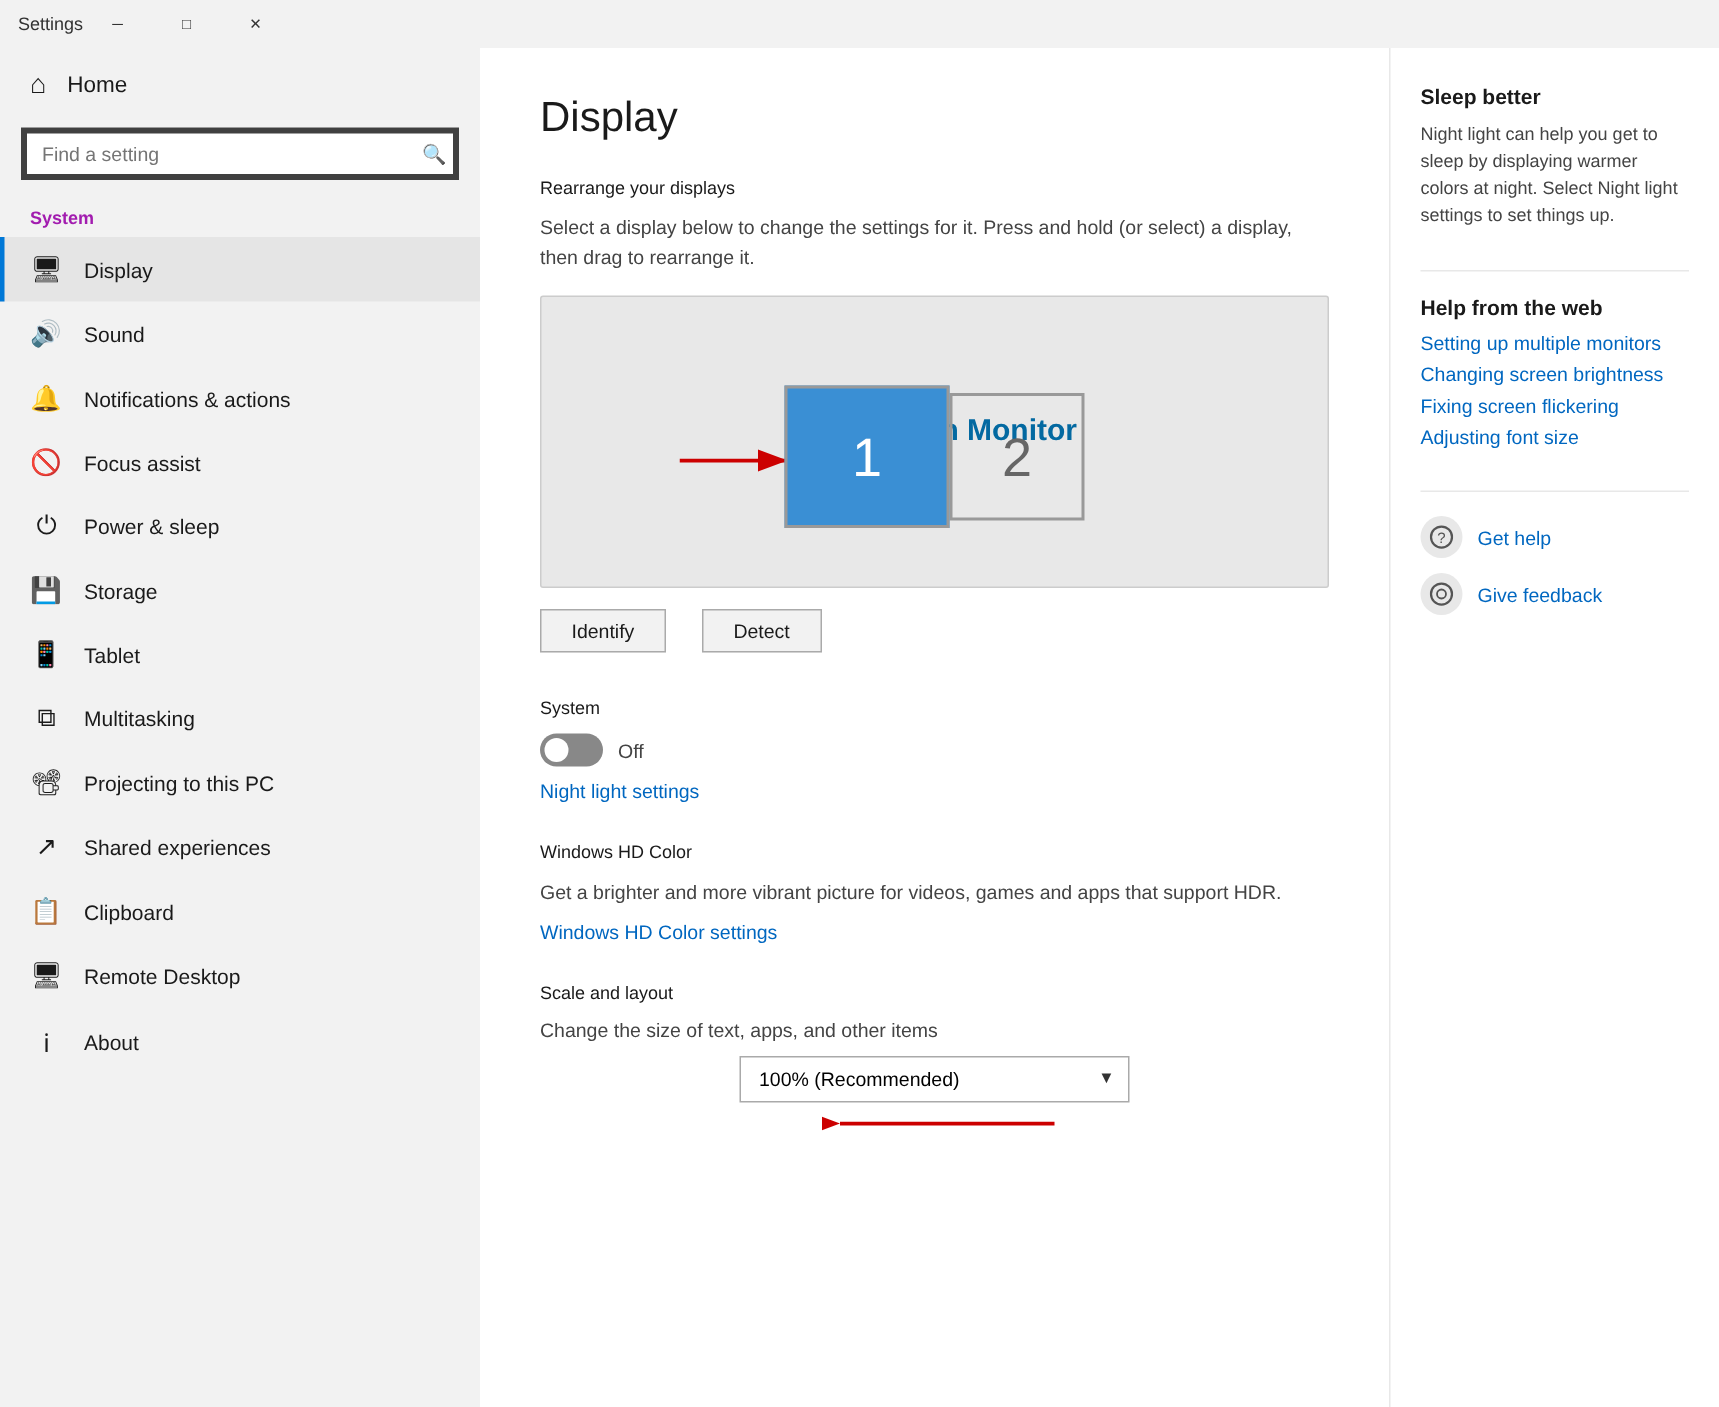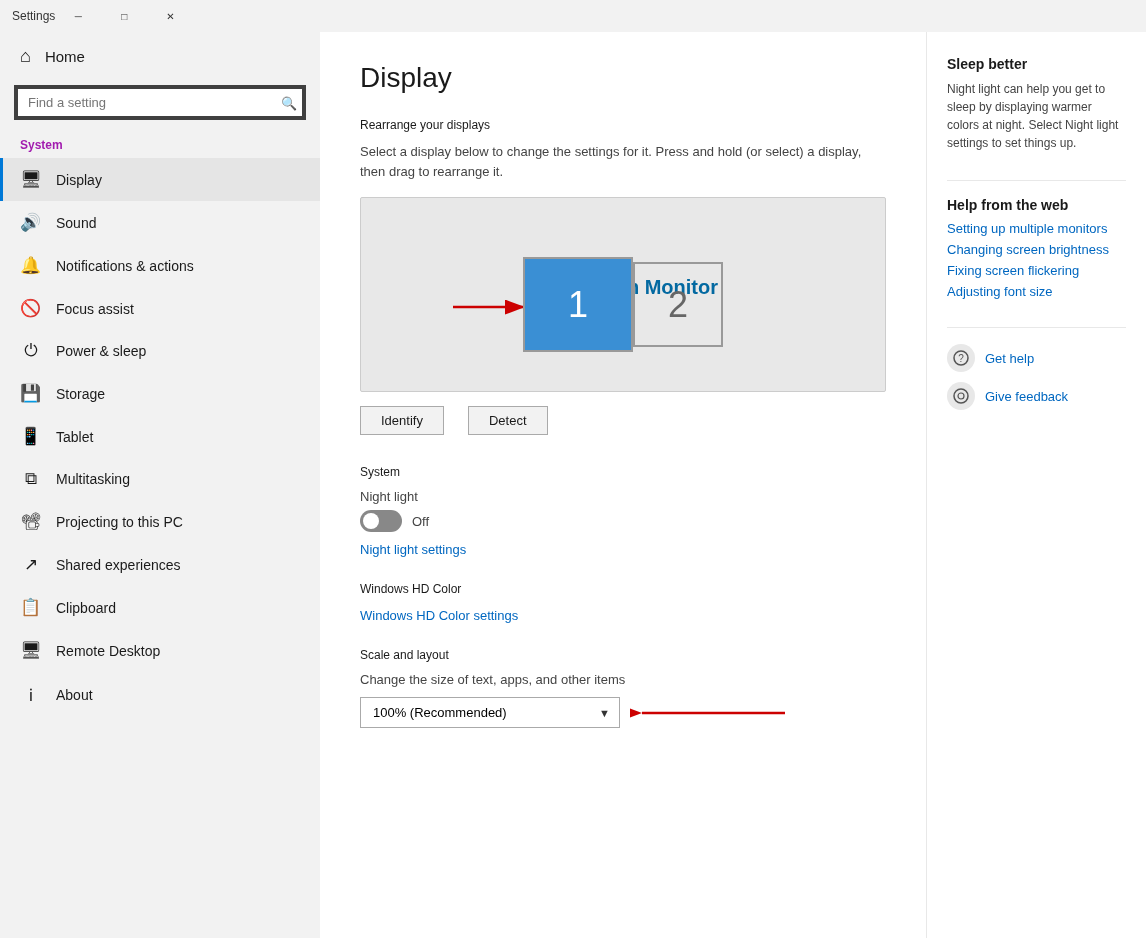--- a/index.html
+++ b/index.html
@@ -444,40 +444,38 @@
 
       <div class="monitor-buttons">
         <button class="btn">Identify</button>
         <button class="btn">Detect</button>
       </div>
     </div>
 
     <div class="color-section">
       <h2 class="section-title">System</h2>
       <div class="night-light-row">
-        <span style="font-size:13px; color:#444;">Night light</span>
-      </div>
-      <div class="night-light-row">
         <div class="toggle"></div>
         <span class="toggle-label">Off</span>
       </div>
       <div style="margin-top:8px;">
         <a class="link">Night light settings</a>
       </div>
     </div>
 
     <div style="margin-bottom:24px;">
       <h2 class="section-title">Windows HD Color</h2>
+      <p class="hd-color-desc">Get a brighter and more vibrant picture for videos, games and apps that support HDR.</p>
       <a class="link">Windows HD Color settings</a>
     </div>
 
     <div>
       <h2 class="section-title">Scale and layout</h2>
       <p class="scale-desc">Change the size of text, apps, and other items</p>
-      <div style="display:flex; align-items:center; gap:0;">
+      <div style="display:flex; align-items:center; gap:0;flex-direction:column;">
         <div class="dropdown-wrapper">
           <select>
             <option>100% (Recommended)</option>
             <option>125%</option>
             <option>150%</option>
             <option>175%</option>
           </select>
           <span class="dropdown-arrow">▼</span>
         </div>
 

